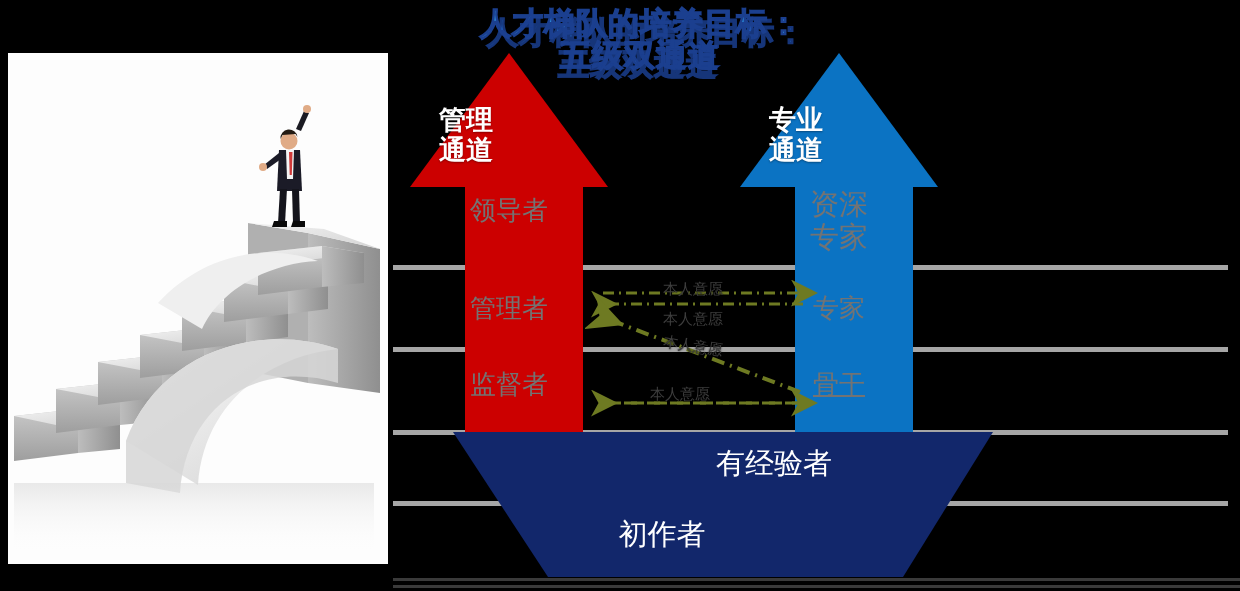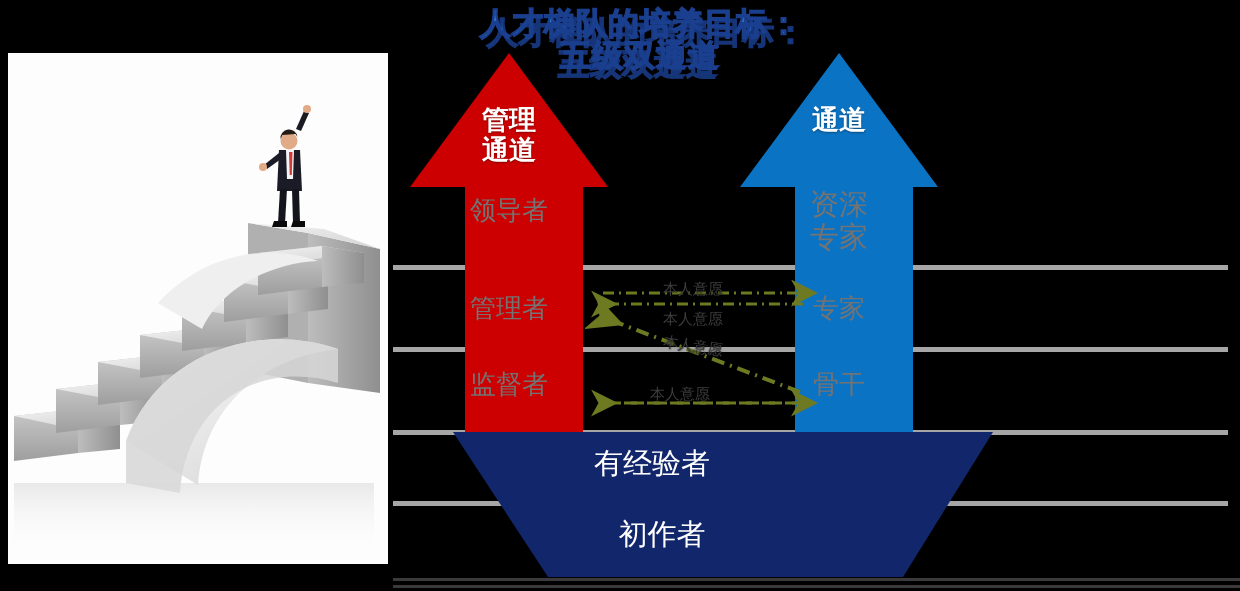--- a/index.html
+++ b/index.html
@@ -38,39 +38,39 @@
   
   #blue-head{left:740px;top:53px;border-left:99px solid transparent;
              border-right:99px solid transparent;border-bottom:134px solid #0b73c3;}
   #blue-shaft{left:795px;top:186px;width:118px;height:254px;background:#0b73c3;}
 
   
   #navy{position:absolute;left:393px;top:432px;width:847px;height:145px;z-index:4;}
 
   
   .chanlabel{position:absolute;color:#fff;font-weight:bold;font-size:27px;
-             text-align:center;line-height:1.12;z-index:12;width:140px;
+             line-height:1.12;z-index:12;width:140px;
              text-shadow:0 1px 2px rgba(0,0,0,.35);}
   #red-chan{left:439px;top:105px;}
   #blue-chan{left:769px;top:105px;}
 
   .tier{position:absolute;color:#737373;font-size:26px;text-align:center;
         line-height:1.15;z-index:12;width:140px;}
   .tier.two{font-size:29px;}
 
   #red-t1{left:439px;top:196px;}
   #red-t2{left:439px;top:294px;}
   #red-t3{left:439px;top:370px;}
   #blue-t1{left:769px;top:188px;}
   #blue-t2{left:769px;top:294px;}
-  #blue-t3{left:769px;top:370px;}
+  #blue-t3{left:769px;top:370px;text-decoration:underline;}
 
   .navylabel{position:absolute;color:#fff;font-size:29px;text-align:center;
              width:360px;z-index:13;}
-  #navy-t1{left:472px;top:444px;}
+  #navy-t1{left:472px;top:444px;text-align:right;}
   #navy-t2{left:482px;top:515px;}
 
   
   .conn{position:absolute;z-index:14;}
   .connlabel{position:absolute;color:#3d3d3d;font-size:15px;z-index:15;
              white-space:nowrap;text-shadow:0 0 2px #000;}
   #cl1{left:663px;top:280px;}
   #cl2{left:663px;top:310px;}
   #cl3{left:663px;top:337px;transform:rotate(9deg);}
   #cl4{left:650px;top:385px;}
@@ -186,20 +186,21 @@
   <div id="red-shaft" class="arrowshaft"></div>
 
   <div id="blue-head" class="arrowhead"></div>
   <div id="blue-shaft" class="arrowshaft"></div>
 
   <div id="red-chan" class="chanlabel">
     <div>管理</div>
     <div>通道</div>
   </div>
   <div id="blue-chan" class="chanlabel">
+    <div>专业</div>
     <div>通道</div>
   </div>
 
   <div id="red-t1" class="tier">领导者</div>
   <div id="red-t2" class="tier">管理者</div>
   <div id="red-t3" class="tier">监督者</div>
 
   <div id="blue-t1" class="tier two">
     <div>资深</div>
     <div>专家</div>

